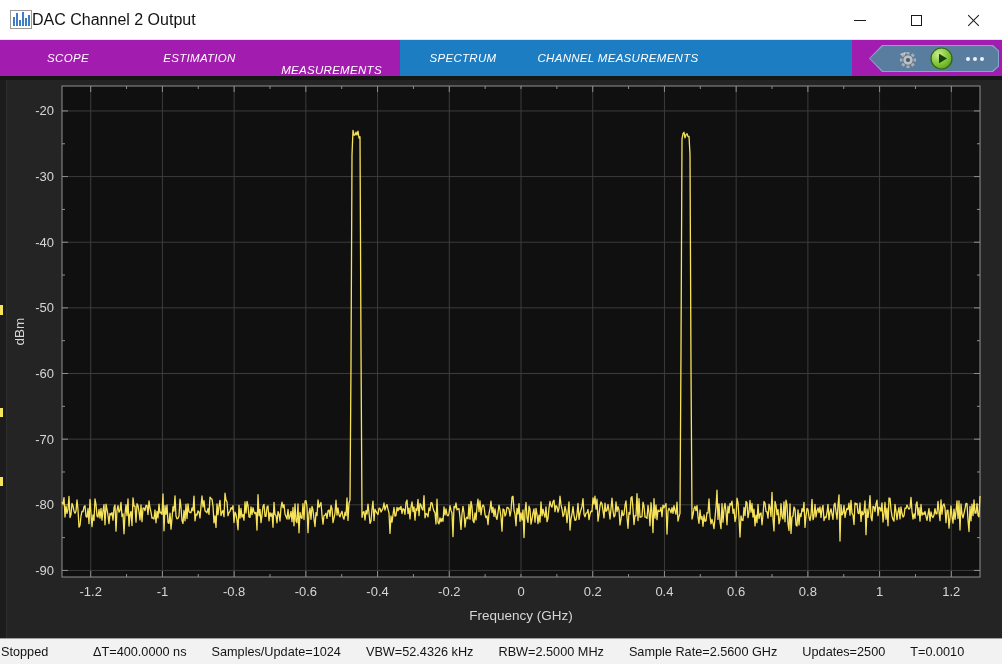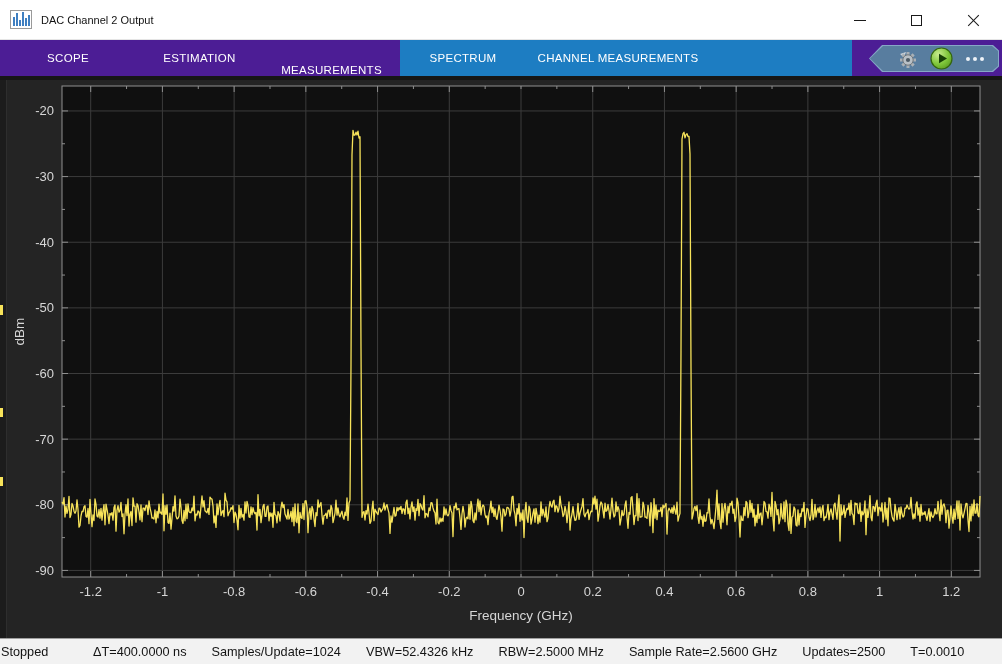--- a/index.html
+++ b/index.html
@@ -3,32 +3,32 @@
 <meta charset="utf-8">
 <style>
   * { margin:0; padding:0; box-sizing:border-box; }
   html,body { width:1002px; height:664px; background:#242424; font-family:"Liberation Sans", sans-serif; overflow:hidden; }
   .window { position:relative; width:1002px; height:664px; background:#242424; }
 
   
   .titlebar { position:absolute; left:0; top:0; width:100%; height:40px; background:#ffffff; display:flex; align-items:center; border-bottom:1px solid #e5e5e5; }
   .app-icon { width:22px; height:19px; margin-left:10px; background:#ffffff; border:1px solid #9a9a9a; display:flex; align-items:flex-end; justify-content:center; gap:1px; padding:2px 1px; }
   .app-icon i { display:block; width:2px; background:#3f7fc1; }
-  .title-text { margin-left:9px; font-size:11px; color:#121212; }
+  .title-text { margin-left:0; font-size:16px; color:#121212; }
   .win-controls { position:absolute; right:0; top:0; height:40px; display:flex; }
   .win-btn { width:57px; height:40px; display:flex; align-items:center; justify-content:center; }
   .glyph-min { width:12px; height:1px; background:#1a1a1a; display:block; }
   .glyph-max { width:11px; height:11px; border:1px solid #1a1a1a; display:block; }
   .glyph-close { position:relative; width:13px; height:13px; display:block; }
   .glyph-close::before, .glyph-close::after { content:""; position:absolute; left:-1px; top:6px; width:15px; height:1px; background:#1a1a1a; }
   .glyph-close::before { transform:rotate(45deg); }
   .glyph-close::after  { transform:rotate(-45deg); }
 
   
-  .toolbar { position:absolute; left:0; top:40px; width:100%; height:36px; background:#4c1d95; display:flex; }
+  .toolbar { position:absolute; left:0; top:40px; width:100%; height:36px; background:#a21caf; display:flex;font-style:italic; }
   .tab { height:36px; line-height:36px; text-align:center; color:#ffffff; font-size:11.5px; letter-spacing:.3px; white-space:nowrap; }
   .tab-group-active { position:absolute; left:400px; top:0; width:452px; height:36px; background:#1d7dc2; display:flex; }
   .btn-panel-wrap { position:absolute; right:3px; top:5px; width:130px; height:27px; }
   .btn-panel-border { position:absolute; inset:0; background:#86a7c6; clip-path:polygon(0 50%, 13px 0, calc(100% - 6px) 0, 100% 20%, 100% 80%, calc(100% - 6px) 100%, 13px 100%); }
   .btn-panel { position:absolute; inset:1px; background:#587d9f; clip-path:polygon(0 50%, 13px 0, calc(100% - 6px) 0, 100% 20%, 100% 80%, calc(100% - 6px) 100%, 13px 100%); display:flex; align-items:center; justify-content:center; gap:13px; padding-left:12px; }
   .ellipsis { display:flex; gap:3px; align-items:center; }
   .ellipsis i { width:4px; height:4px; border-radius:50%; background:#eef3f8; display:block; }
 
   
   .plotarea { position:absolute; left:0; top:76px; width:1002px; height:562px; background:#242424; }

